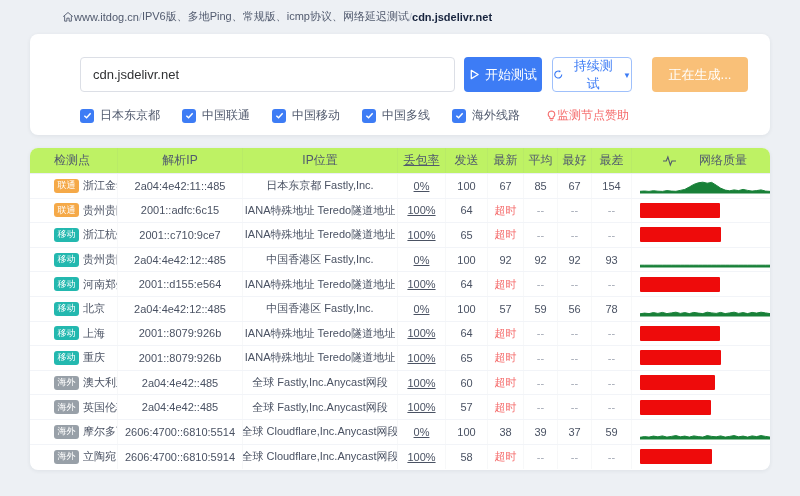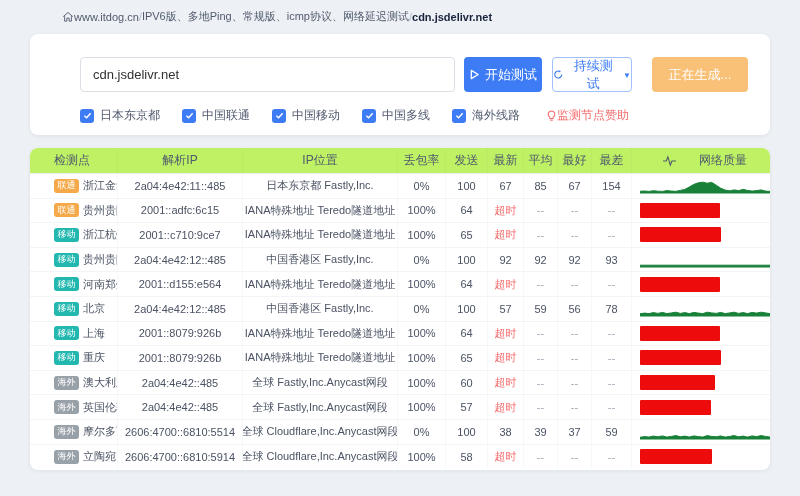--- a/index.html
+++ b/index.html
@@ -59,21 +59,21 @@
     display:flex; align-items:center; height:24.6px;
     border-bottom:1px solid #f2f4f8; font-size:11px; color:#4a5263;
   }
   .tr:last-child { border-bottom:none; }
   .td, .th { border-right:1px solid rgba(120,130,150,.06); height:100%; display:flex; align-items:center; justify-content:center; overflow:hidden; white-space:nowrap; }
   .th:last-child, .td:last-child { border-right:none; }
   .col-node   { width:88px;  justify-content:flex-start; padding-left:24px; gap:4px; }
   .th.col-node{ padding-left:24px; }
   .col-ip     { width:125px; }
   .col-loc    { width:155px; }
-  .col-loss   { width:48px; }
+  .col-loss   { width:48px;text-decoration:underline; }
   .col-sent   { width:42px; }
   .col-latest { width:36px; }
   .col-avg    { width:34px; }
   .col-best   { width:34px; }
   .col-worst  { width:40px; }
   .col-quality{ flex:1; justify-content:flex-start; padding-left:8px; gap:20px; }
   .badge {
     color:#fff; font-size:9px; line-height:1; padding:2.5px 3.5px;
     border-radius:3px; flex:0 0 auto;
   }

